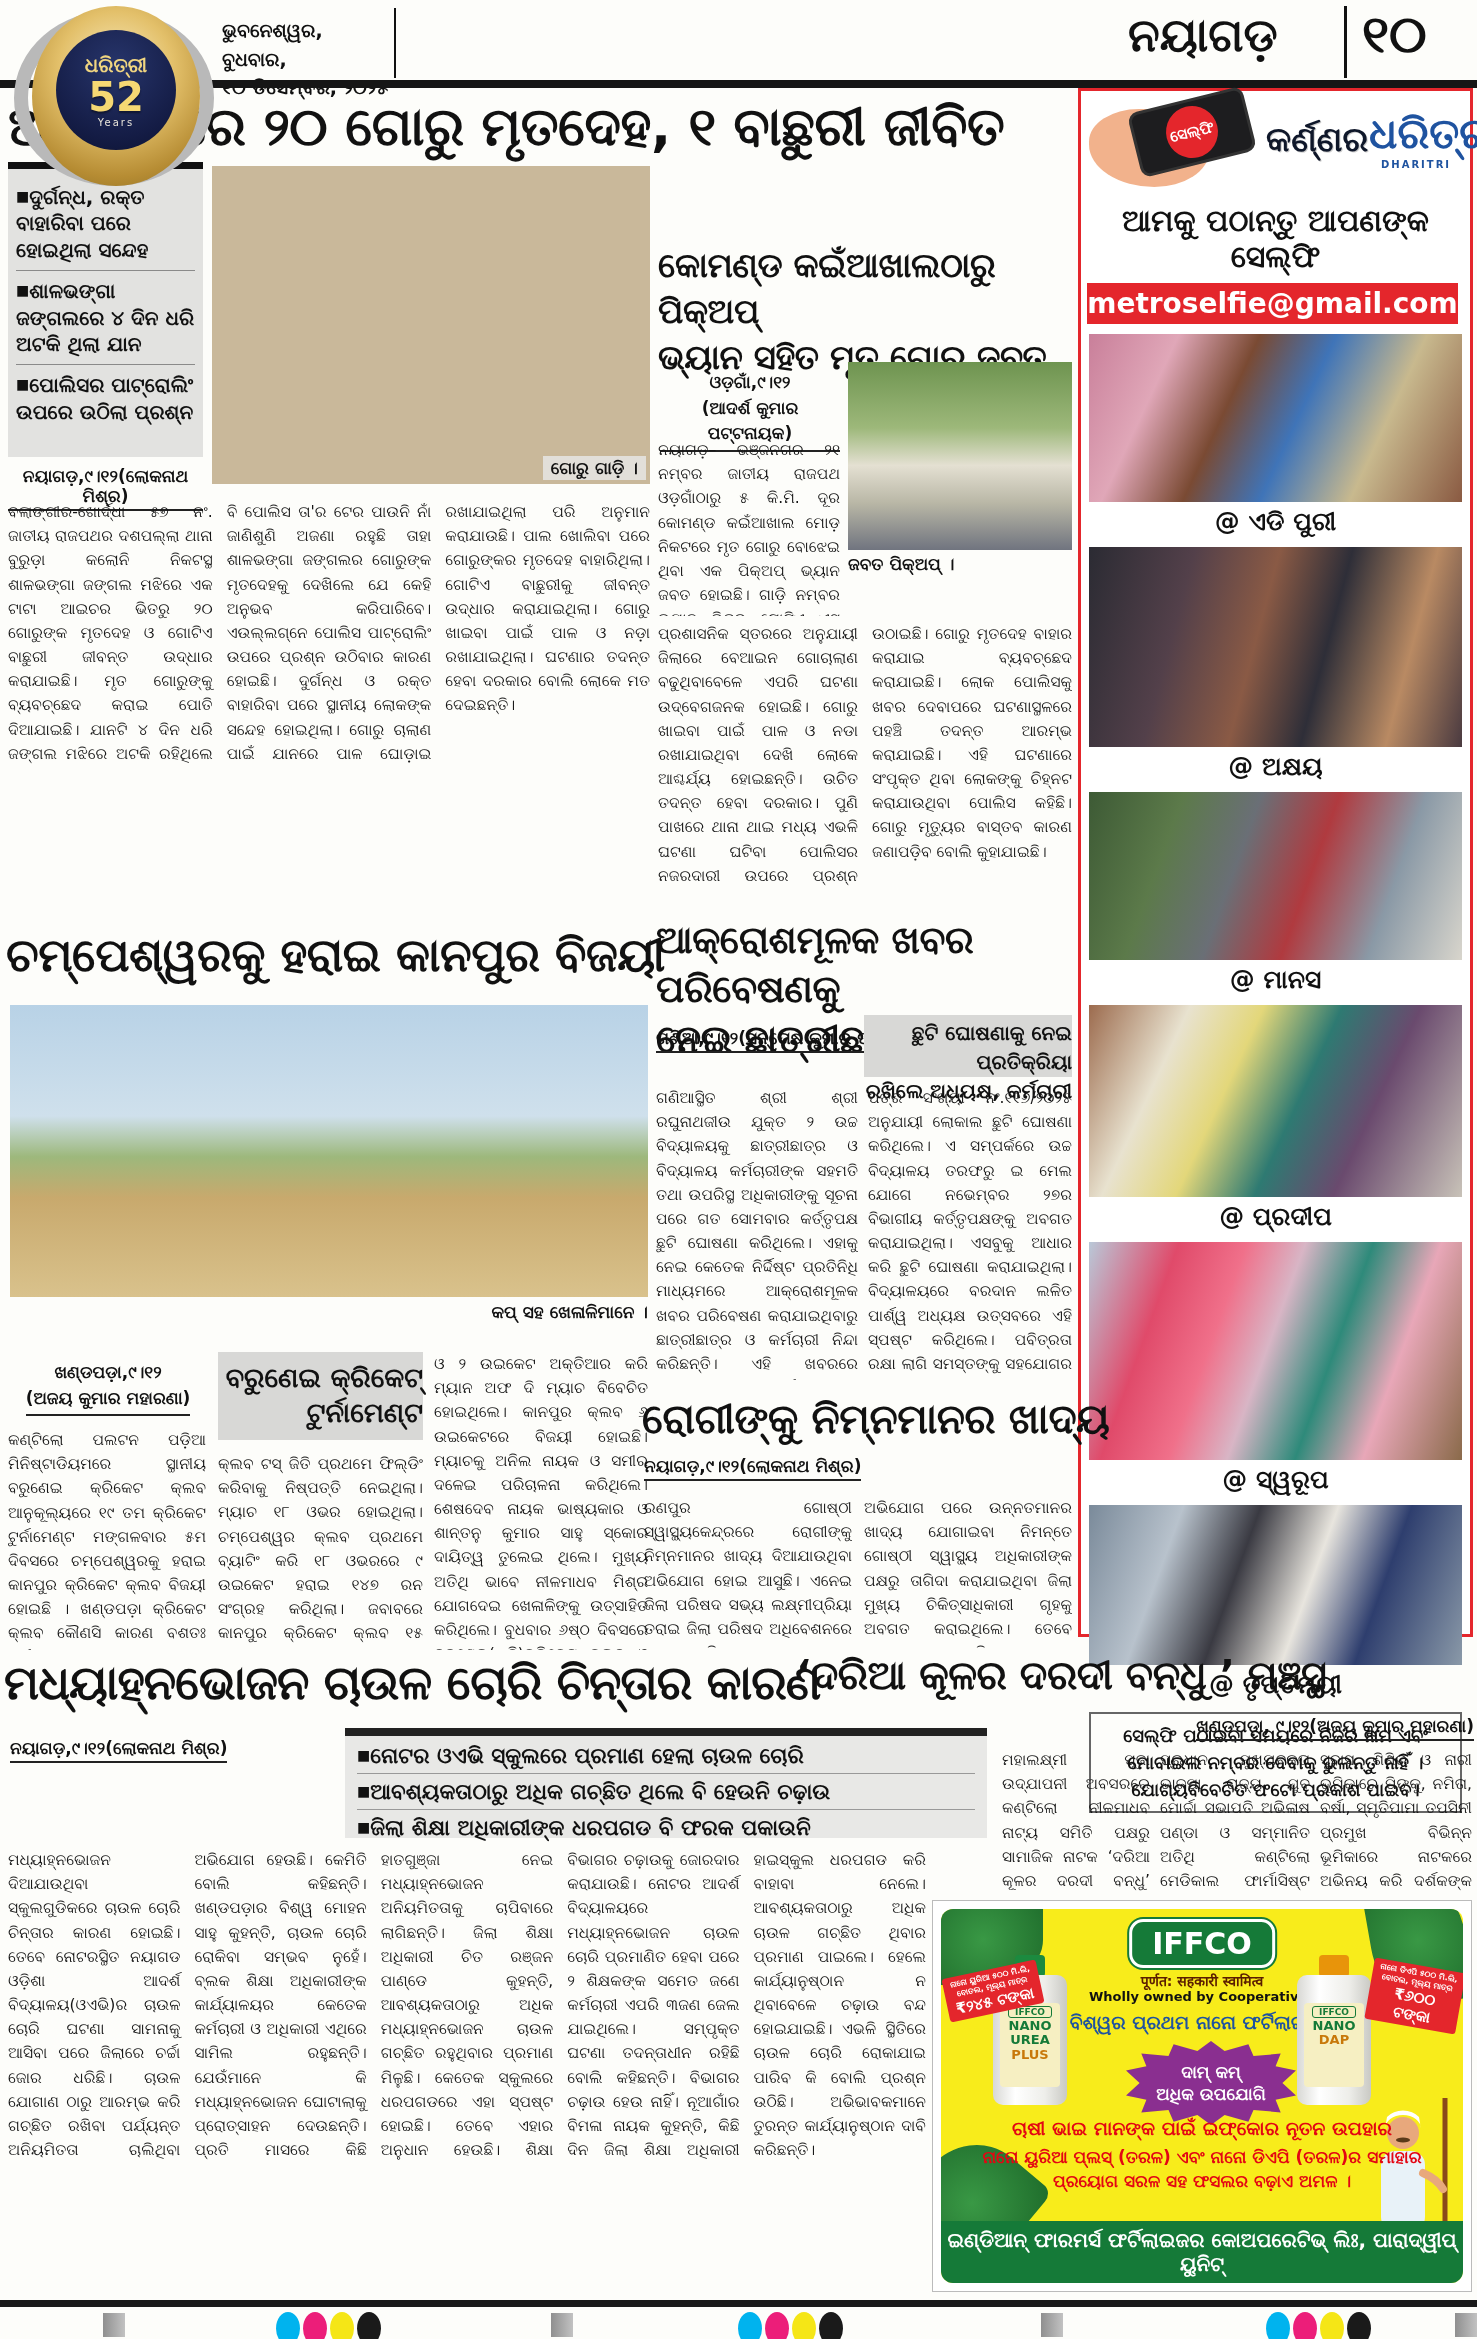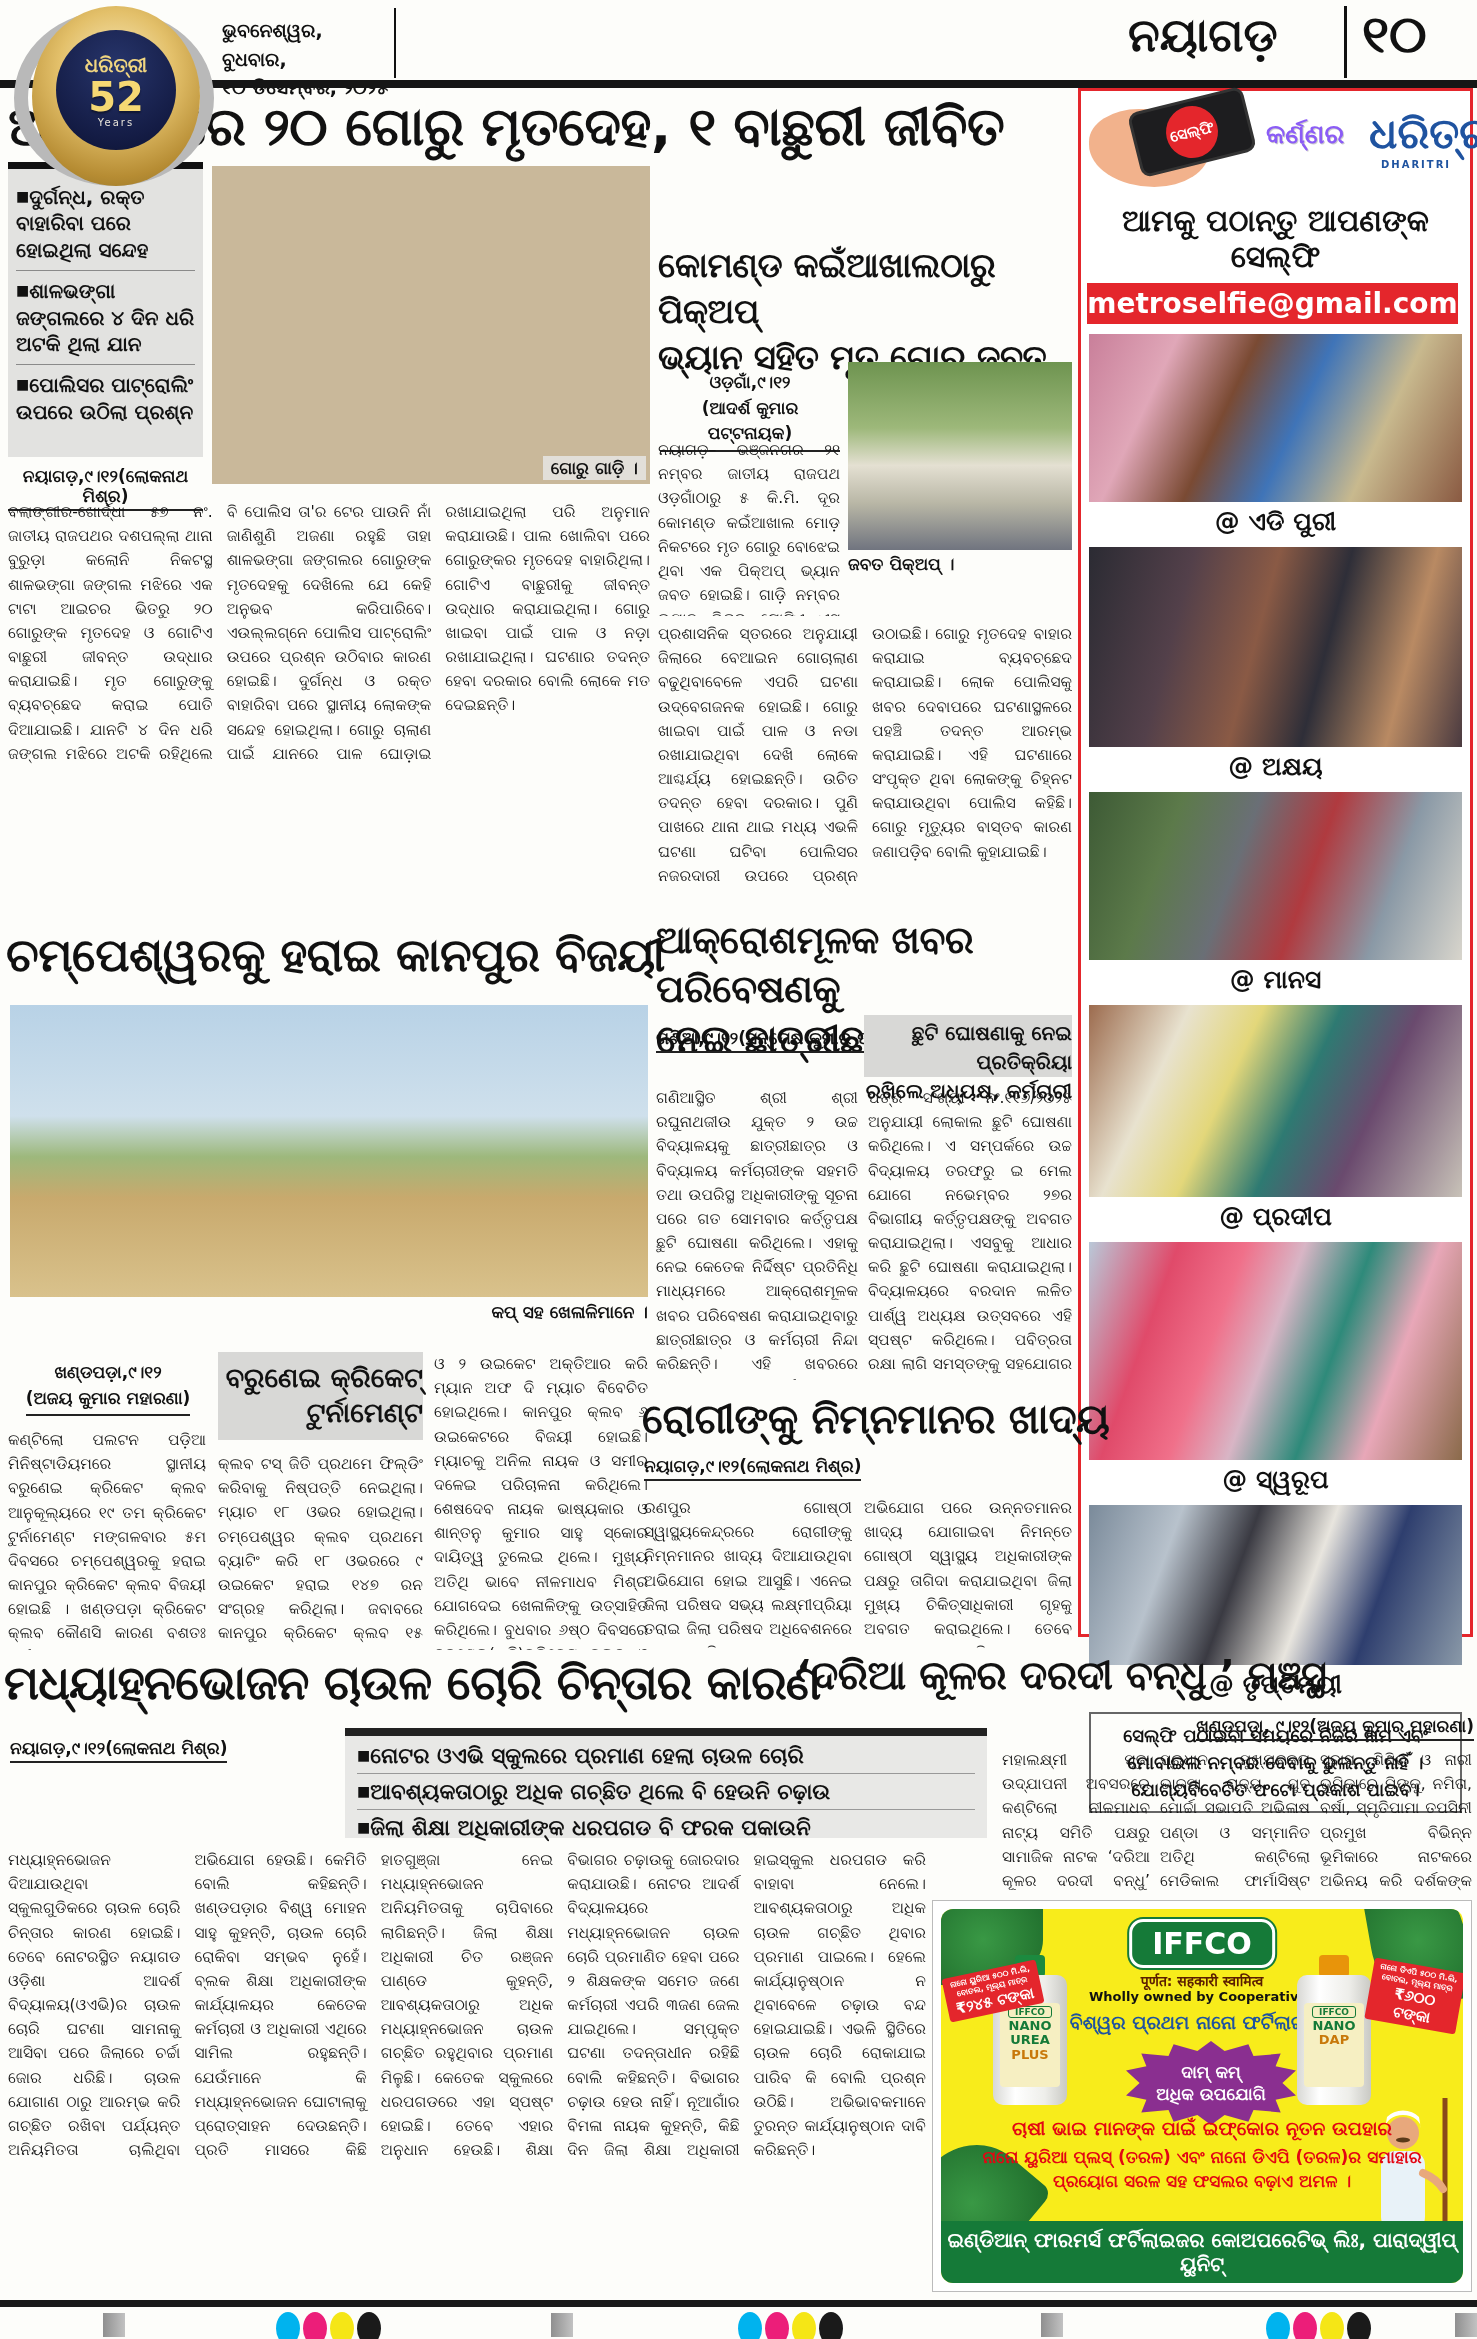--- a/index.html
+++ b/index.html
@@ -51,21 +51,21 @@
   
   .h-seizure { left:658px; top:243px; width:415px; font-size:34px; line-height:1.35; }
   .gray-box { background:#d8d8d6; font-weight:800; text-align:right; }
 
   
   .selfie { left:1078px; top:88px; width:395px; height:1549px; border:3px solid #e4262c; background:#fff; }
   .selfie-head { position:relative; height:110px; }
   .hand { position:absolute; left:8px; top:18px; width:120px; height:78px; background:#f2b28c; border-radius:42% 50% 46% 55%; }
   .phone { position:absolute; left:52px; top:8px; width:118px; height:66px; background:#1d1d1f; border-radius:10px; transform:rotate(-14deg); border:3px solid #333; display:flex; align-items:center; justify-content:center; }
   .phone-txt { color:#fff; background:#e4262c; border-radius:50%; width:52px; height:52px; display:flex; align-items:center; justify-content:center; font-size:15px; font-weight:800; }
-  .brand-red { position:absolute; left:185px; top:28px; font-size:26px; font-weight:800; color:#8b5cf6; text-shadow:1px 1px 0 #00000033; }
+  .brand-red { position:absolute; left:185px; top:28px; font-size:34px; font-weight:800; color:#0f172a; text-shadow:1px 1px 0 #00000033; }
   .brand-blue { position:absolute; left:288px; top:18px; font-size:42px; font-weight:800; color:#1f53a0; }
   .brand-en { position:absolute; left:300px; top:68px; font-size:10px; font-weight:800; color:#1f53a0; letter-spacing:2px; }
   .selfie-tag { text-align:center; font-size:30px; font-weight:800; margin-top:2px; }
   .email-bar { margin:8px 12px 0 6px; background:#e4262c; color:#fff; text-align:center; font-size:28px; font-weight:700; padding:4px 0; }
   .sphoto { margin:10px 8px 0 8px; height:150px; }
   .scap { text-align:center; font-size:25px; font-weight:800; padding:5px 0 0 0; }
   .selfie-note { margin:12px 8px; border:2px solid #666; padding:8px 10px; font-size:18px; font-weight:700; text-align:center; line-height:1.5; }
 
   
   .h-cricket { left:6px; top:928px; width:645px; font-size:46px; white-space:nowrap; }

